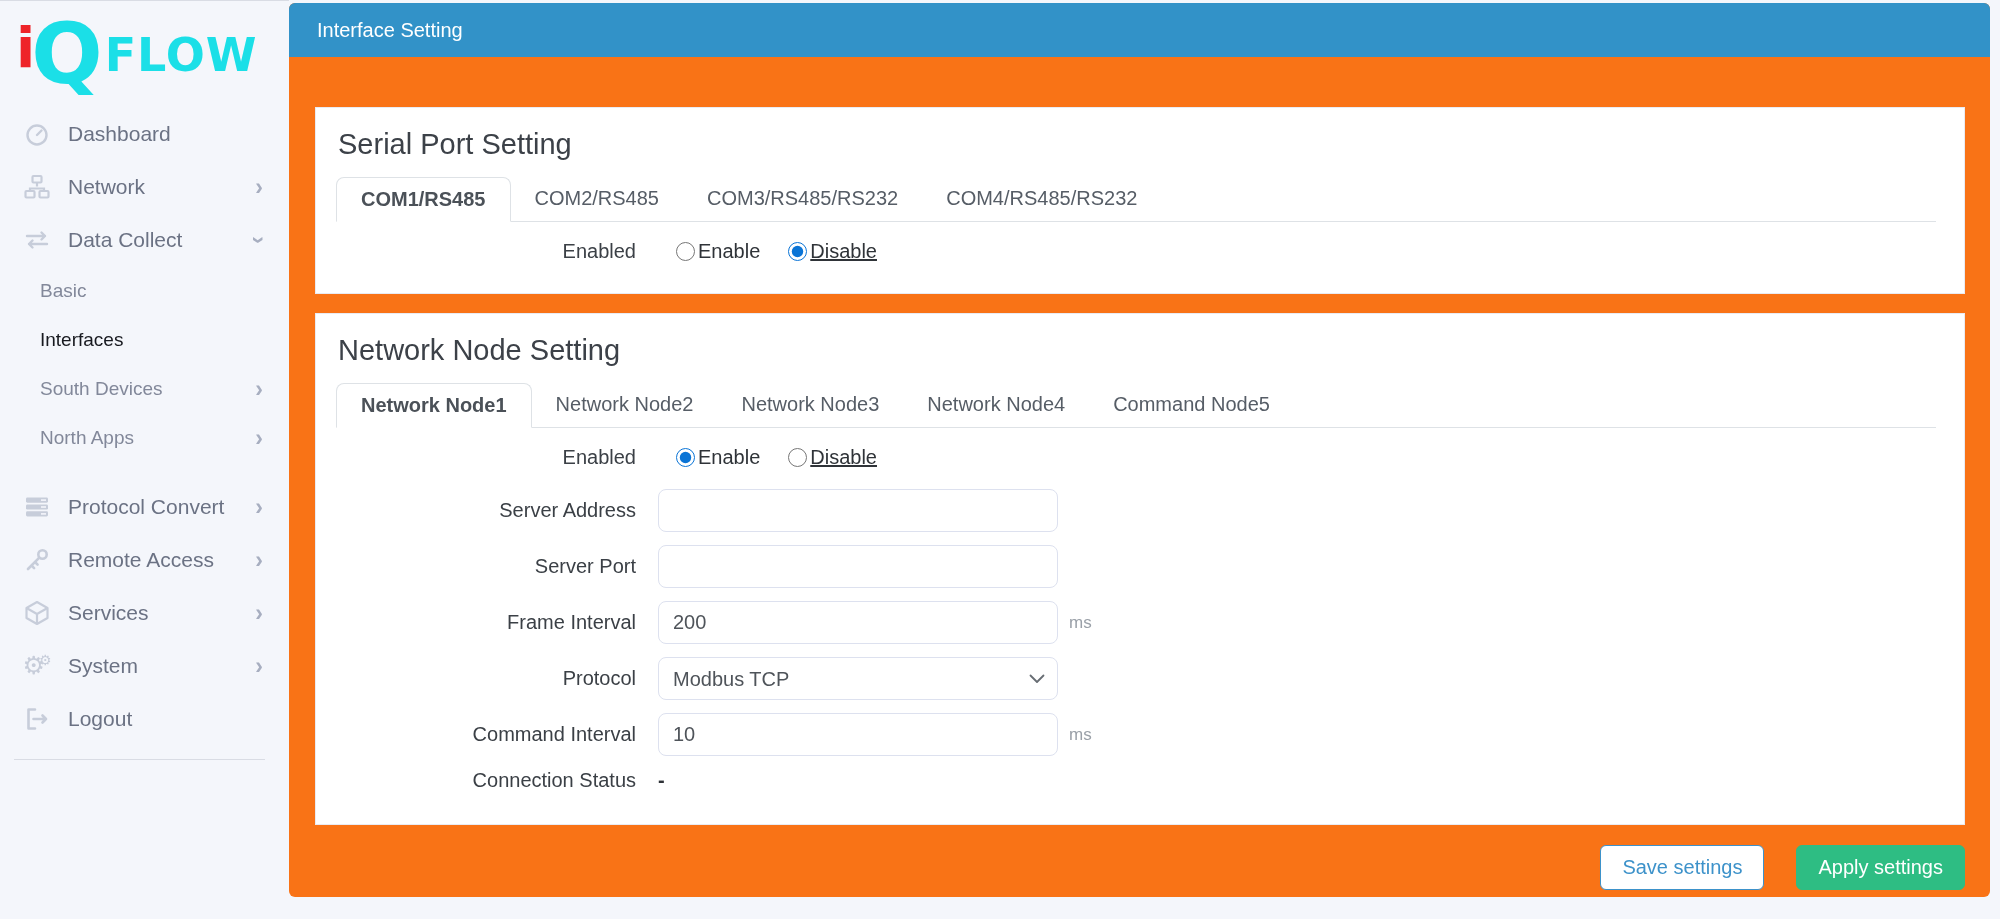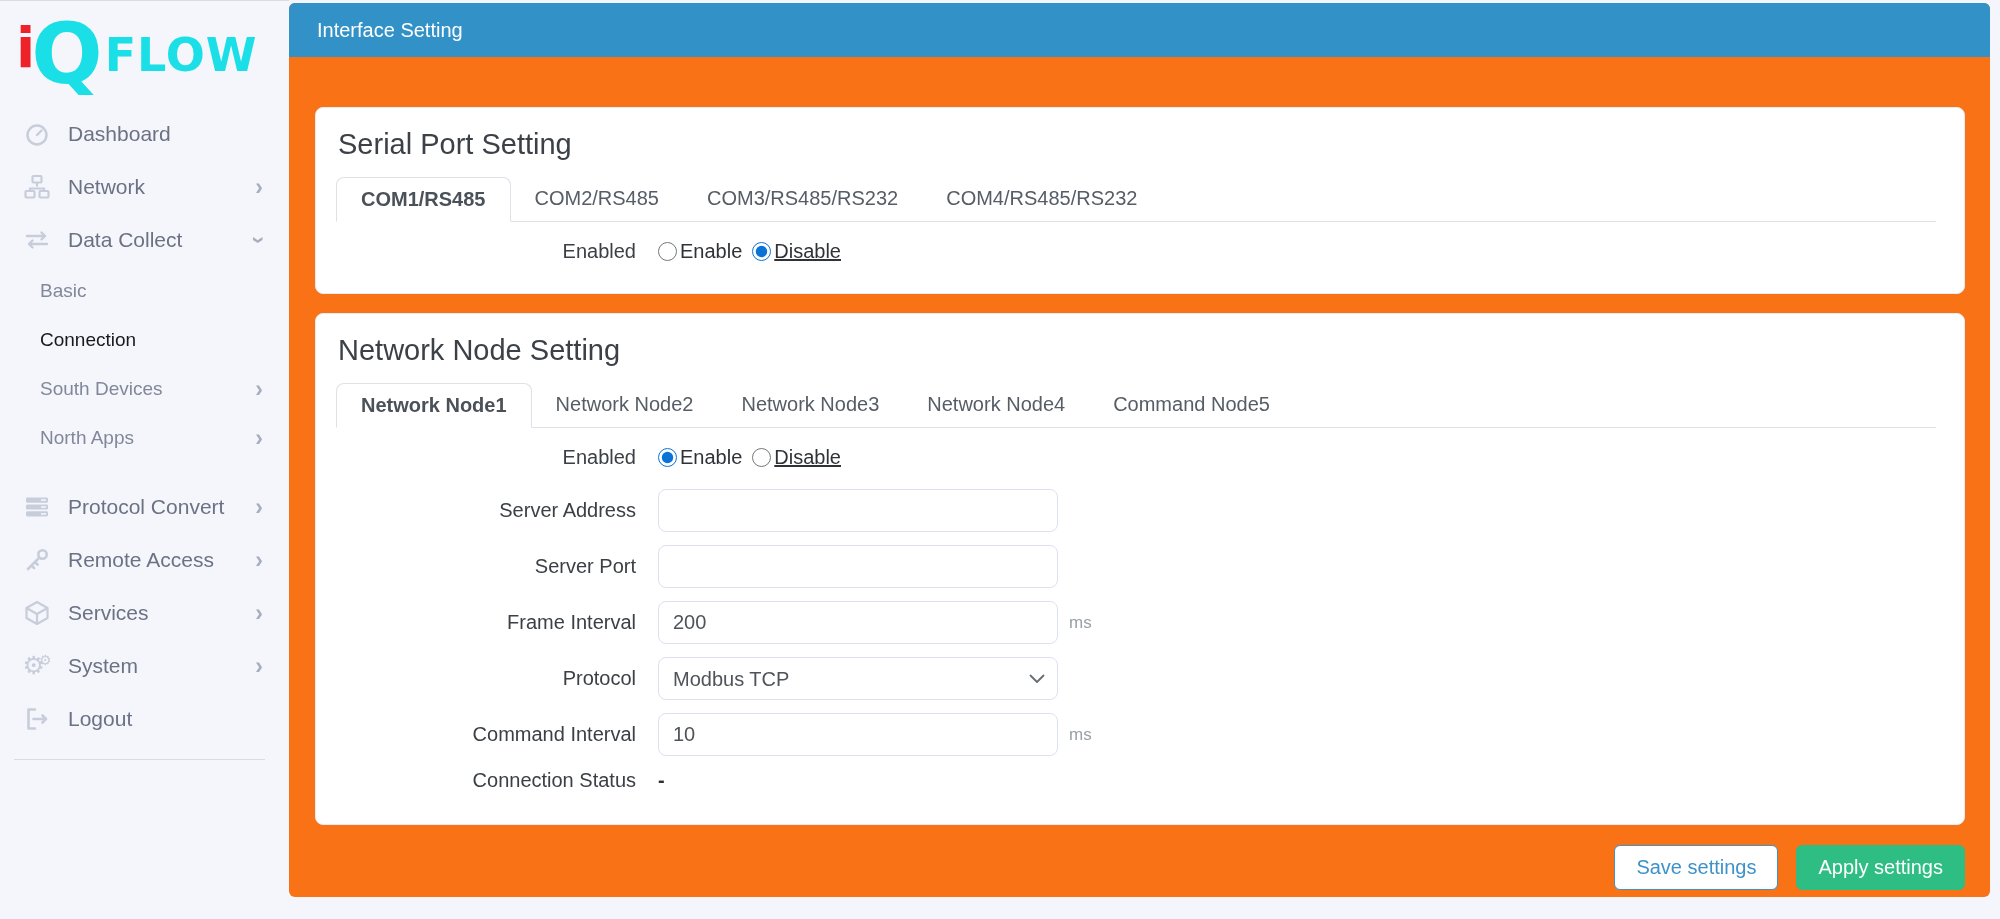--- a/index.html
+++ b/index.html
@@ -43,55 +43,55 @@
     position:absolute; left:289px; top:3px; width:1701px; height:894px;
     background:#f97316; border-radius:6px;
   }
   .topbar {
     height:54px; background:var(--header_blue,#3292c8); border-radius:6px 6px 0 0;
     display:flex; align-items:center; padding-left:28px;
     color:#fff; font-size:20px;
   }
   .content { padding:50px 25px 0 26px; }
 
-  .card { border:1px solid #e9ebf2; border-radius:8px; background:#fff;
+  .card { border:1px solid #e9ebf2; border-radius:0; background:#fff;
           padding:14px 28px 24px 20px; }
   .card + .card { margin-top:19px; }
   .card-title { font-size:29px; font-weight:400; color:#3c4148; margin:6px 0 16px 2px; }
 
   .tabs { display:flex; border-bottom:1px solid #dee2e6; }
   .tab { padding:10px 24px; font-size:20px; color:#565d66; cursor:pointer;
          margin-bottom:-1px; line-height:23px; white-space:nowrap; }
   .tab.active { font-weight:700; color:#4b5158; background:#fff;
                 border:1px solid #dee2e6; border-bottom:1px solid #fff;
                 border-radius:8px 8px 0 0; }
   .tab-content { padding-top:18px; }
 
   .form-row { display:flex; align-items:center; margin-bottom:13px; }
   .form-row.last { margin-bottom:4px; }
   .form-label { width:300px; flex:0 0 300px; text-align:right; margin-right:22px;
                 font-size:20px; color:#3b4046; }
-  .radio-row { margin-bottom:20px; }
+  .radio-row { margin-bottom:20px;gap:18px; }
   .radio-opt { display:flex; align-items:center; font-size:20px; color:#2f3338; cursor:pointer; }
   .radio-opt + .radio-opt { margin-left:10px;text-decoration:underline; }
   .radio-opt input { width:19px; height:19px; accent-color:var(--accent_blue,#0a74d6); margin:0 3px 0 0; }
 
   .input, .select-wrap select {
     width:400px; height:43px; border:1px solid #dde1ef; border-radius:8px;
     padding:0 14px; font-size:20px; color:#4f545a; background:#fff; outline:none;
     font-family:"Liberation Sans", sans-serif;
   }
   .select-wrap { position:relative; width:400px; }
   .select-wrap select { appearance:none; -webkit-appearance:none; width:100%; padding-right:42px; }
   .select-caret { position:absolute; right:13px; top:50%; transform:translateY(-50%);
                   pointer-events:none; color:#676d73; display:flex; }
   .suffix { margin-left:11px; font-size:17px; color:#9aa0a8; }
   .status-value { font-size:20px; color:#2e3237; font-weight:700; }
 
-  .footer { display:flex; justify-content:flex-end; gap:18px; margin-top:20px; }
+  .footer { display:flex; justify-content:flex-end; gap:32px; margin-top:20px; }
   .btn { height:45px; padding:0 21px; font-size:20px; border-radius:6px; cursor:pointer;
          font-family:"Liberation Sans", sans-serif; }
   .btn.save { background:#fff; border:1px solid var(--save_blue,#3d92ca); color:var(--save_blue,#3d92ca); }
   .btn.apply { background:var(--apply_green,#2ebd83); border:1px solid var(--apply_green,#2ebd83); color:#fff; }
 </style>
 </head>
 <body>
 
 <div class="page">
 
@@ -136,21 +136,21 @@
         </span>
         <span class="nav-label">Data Collect</span>
         <span class="chev down">›</span>
       </div>
 
       <div class="sub-item">
         <span class="nav-label">Basic</span>
       </div>
 
       <div class="sub-item active">
-        <span class="nav-label">Connection</span>
+        <span class="nav-label">Interfaces</span>
       </div>
 
       <div class="sub-item">
         <span class="nav-label">South Devices</span>
         <span class="chev">›</span>
       </div>
 
       <div class="sub-item">
         <span class="nav-label">North Apps</span>
         <span class="chev">›</span>

